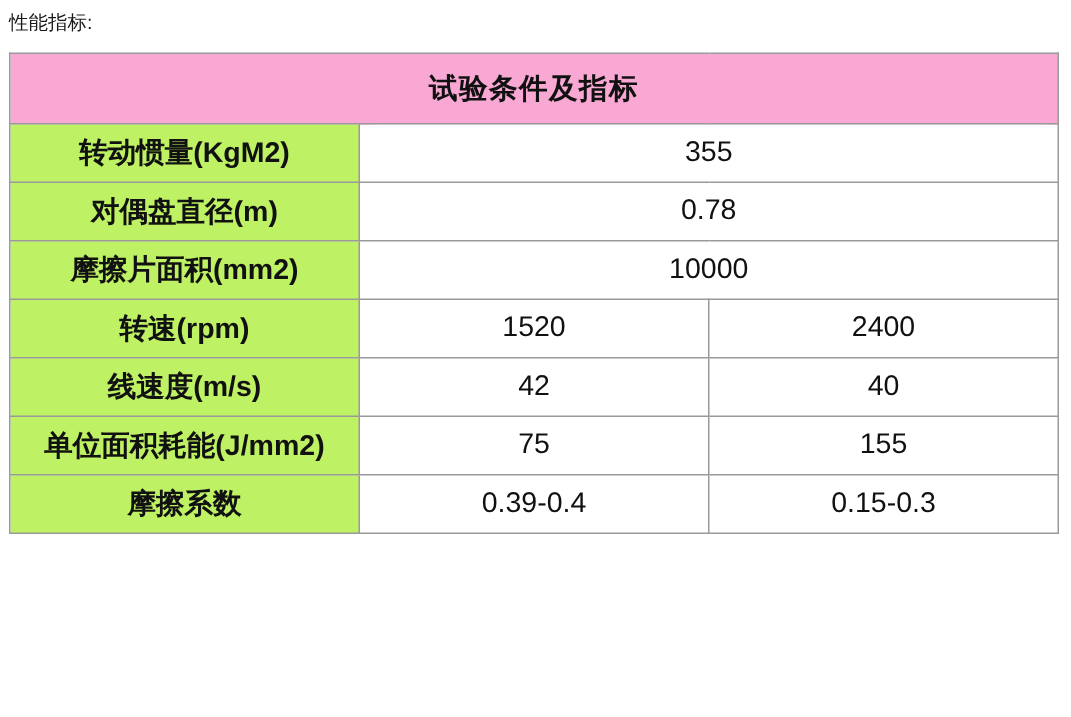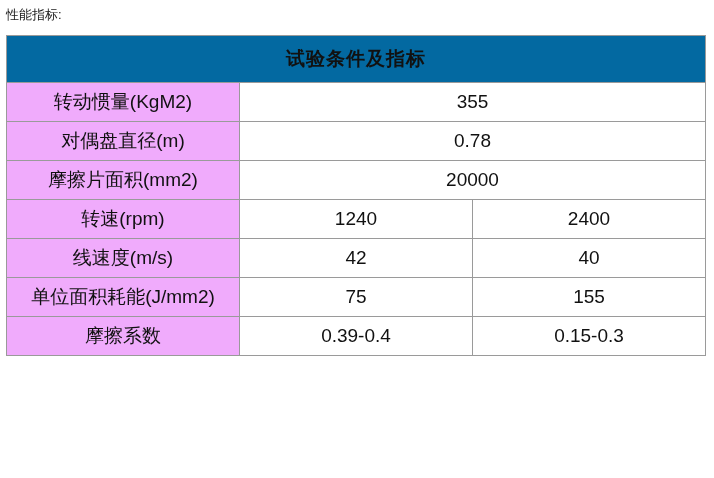--- a/index.html
+++ b/index.html
@@ -44,26 +44,26 @@
     text-align: center;
     vertical-align: middle;
     padding: 0;
     font-size: 19px;
     color: #111111;
   }
   td.title-cell {
     height: 46px;
     font-size: 21px;
     font-weight: bold;
-    background: #0369a1;
+    background: #f9a8d4;
     letter-spacing: 1px;
   }
   td.label-cell {
-    background: #f0abfc;
-    font-weight: normal;
+    background: #bef264;
+    font-weight: bold;
     width: 340px;
     height: 38px;
     font-size: 19px;
   }
   td.value-cell {
     background: #ffffff;
     height: 38px;
     font-size: 19px;
     border-radius: 10px;
   }
@@ -87,26 +87,26 @@
           <td class="value-cell" colspan="2">355</td>
         </tr>
 
         <tr>
           <td class="label-cell">对偶盘直径(m)</td>
           <td class="value-cell" colspan="2">0.78</td>
         </tr>
 
         <tr>
           <td class="label-cell">摩擦片面积(mm2)</td>
-          <td class="value-cell" colspan="2">20000</td>
+          <td class="value-cell" colspan="2">10000</td>
         </tr>
 
         <tr>
           <td class="label-cell">转速(rpm)</td>
-          <td class="value-cell">1240</td>
+          <td class="value-cell">1520</td>
           <td class="value-cell">2400</td>
         </tr>
 
         <tr>
           <td class="label-cell">线速度(m/s)</td>
           <td class="value-cell">42</td>
           <td class="value-cell">40</td>
         </tr>
 
 

